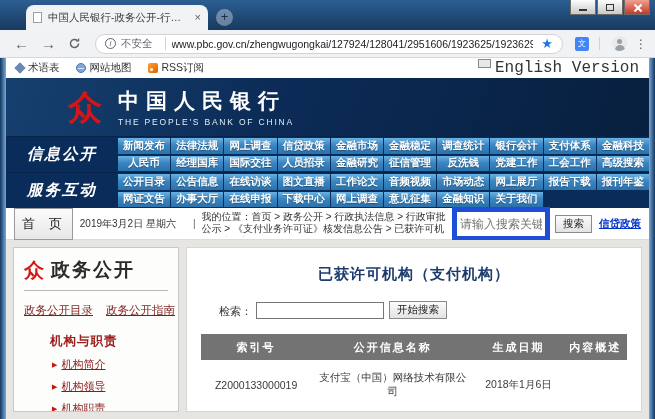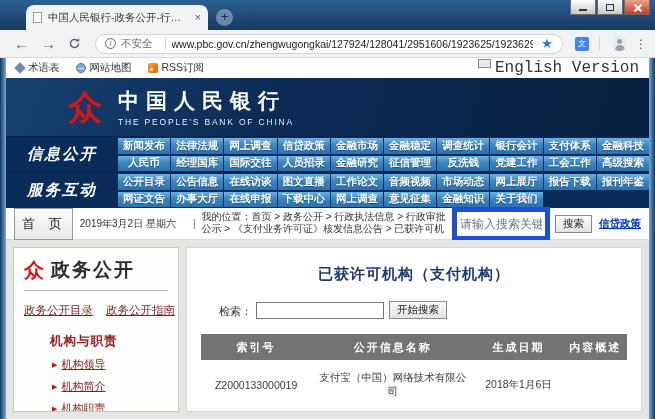--- a/index.html
+++ b/index.html
@@ -256,25 +256,25 @@
             <span class="sb-title">政务公开</span>
           </div>
           <div class="sb-links">
             <a>政务公开目录</a>
             <a>政务公开指南</a>
           </div>
           <div class="sb-section">
             <div class="sb-sec-title">机构与职责</div>
             <div class="sb-item">
                 <span class="blt">▶</span>
-                <a>机构领导</a>
+                <a>机构简介</a>
               </div>
             <div class="sb-item">
                 <span class="blt">▶</span>
-                <a>机构简介</a>
+                <a>机构领导</a>
               </div>
             <div class="sb-item">
                 <span class="blt">▶</span>
                 <a>机构职责</a>
               </div>
 
           </div>
 
         </div>
 

